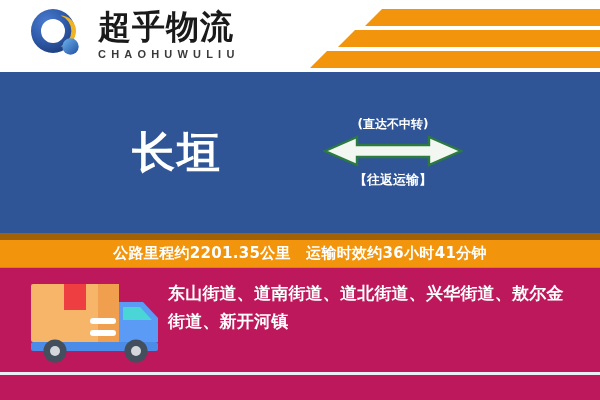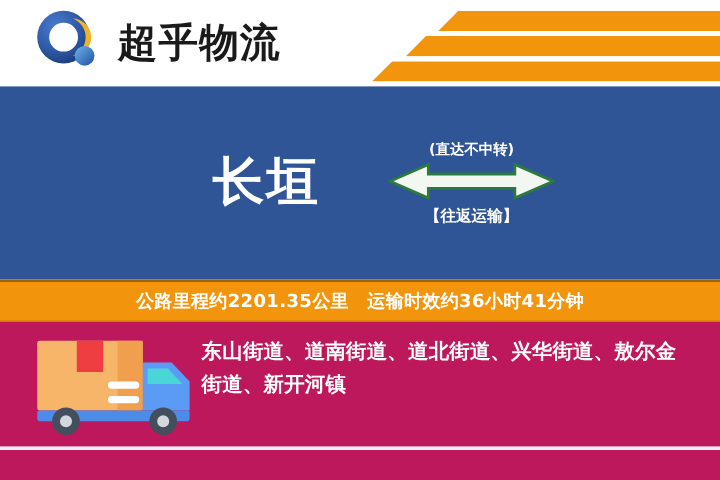--- a/index.html
+++ b/index.html
@@ -71,21 +71,21 @@
     width:600px; height:161px;
     display:flex; align-items:center; justify-content:center;
     gap:6px;
   }
   .city {
     font-family:"DejaVu Sans", sans-serif;
     font-size:43px; font-weight:bold; color:#ffffff;
     letter-spacing:2px; white-space:nowrap;
     line-height:1;
   }
-  .city-origin { width:180px; text-align:center; }
+  .city-origin { width:180px; text-align:left; }
   .city-dest   { width:225px; text-align:center; }
 
   .arrow-block {
     position:relative;
     width:150px; height:120px;
     display:flex; flex-direction:column;
     align-items:center; justify-content:center;
   }
   .arrow-top-label {
     font-family:"DejaVu Sans", sans-serif;
@@ -98,21 +98,21 @@
     font-size:13px; font-weight:bold; color:#ffffff;
     white-space:nowrap; margin-top:4px;
   }
 
   
   .info-bar {
     position:absolute; left:0; top:233px;
     width:600px; height:35px;
     background:#f2950d;
     display:flex; align-items:center; justify-content:center;
-    border-top:2px solid #a16207;
+    border-top:7px solid #a16207;
     border-bottom:1px solid #d8850a;
   }
   .info-bar-text {
     font-family:"DejaVu Sans", sans-serif;
     font-size:15px; font-weight:bold; color:#ffffff;
     white-space:nowrap; letter-spacing:0.3px;
   }
 
   
   .bottom {
@@ -165,20 +165,21 @@
 
           <path d="M30.5,7.5 A16.5,16.5 0 0 1 30.5,38.5
                    A12.8,12.8 0 0 0 30.5,7.5 Z" fill="#f0b323"></path>
 
           <circle cx="40.5" cy="38.5" r="8.2" fill="url(#gDot)"></circle>
         </svg>
       </div>
 
       <div class="brand-text">
         <div class="brand-cn">超乎物流</div>
+        <div class="brand-py">CHAOHUWULIU</div>
       </div>
     </div>
 
     <div class="stripes">
       <div class="stripe s1"></div>
       <div class="stripe s2"></div>
       <div class="stripe s3"></div>
     </div>
   </div>
 

